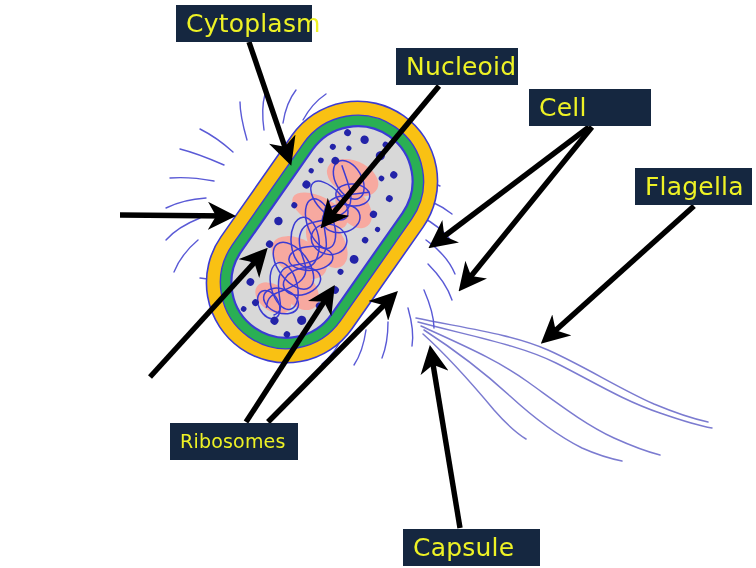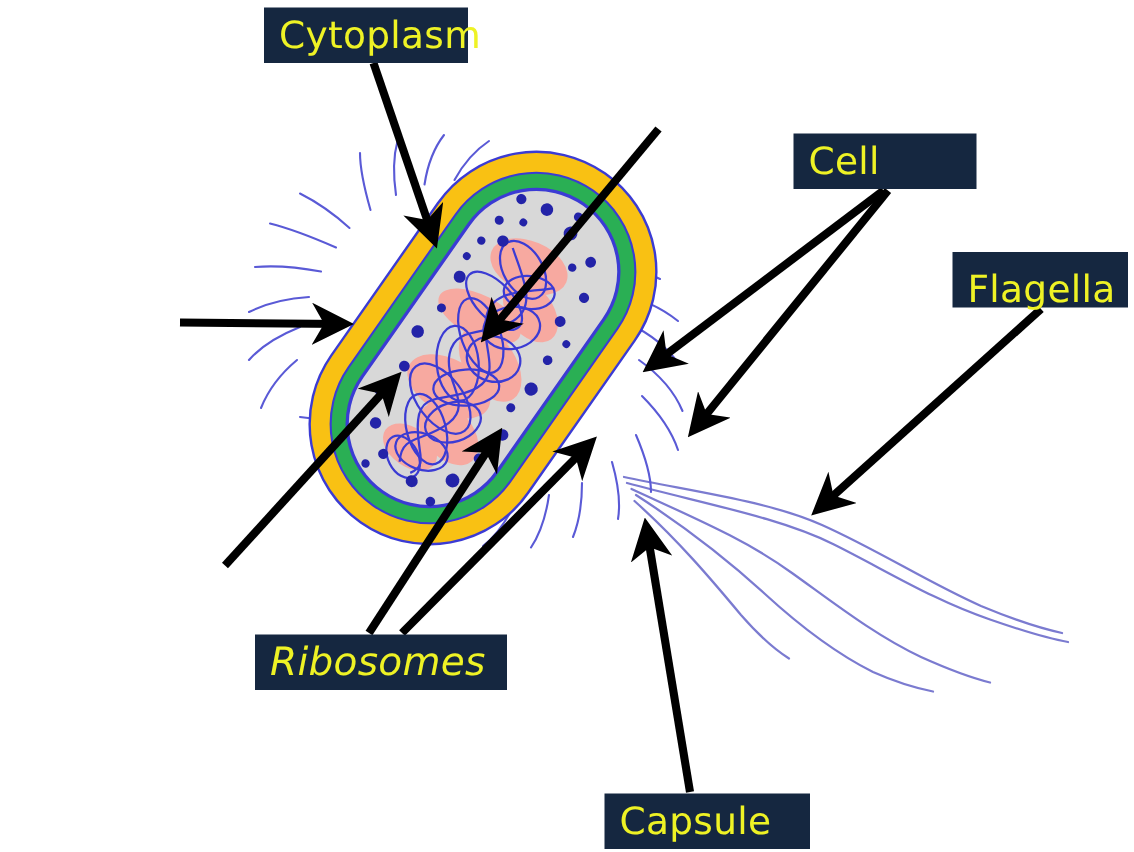--- a/index.html
+++ b/index.html
@@ -180,32 +180,35 @@
         <line x1="246" y1="422" x2="331" y2="291"></line>
         <line x1="268" y1="422" x2="393" y2="296"></line>
         <line x1="460" y1="528" x2="431" y2="352"></line>
       </g>
   </svg>
 
   <div class="callout-label" style="left: 176px; top: 5px; width: 136px; height: 37px; font-size: 25px; padding-left: 10px;">
     <span>Cytoplasm</span>
   </div>
 
+  <div class="callout-label" style="left: 396px; top: 48px; width: 122px; height: 37px; font-size: 25px; padding-left: 10px;">
+    <span>Nucleoid</span>
+  </div>
 
   <div class="callout-label" style="left: 529px; top: 89px; width: 122px; height: 37px; font-size: 25px; padding-left: 10px;">
     <span>Cell</span>
   </div>
 
-  <div class="callout-label" style="left: 635px; top: 168px; width: 117px; height: 37px; font-size: 25px; padding-left: 10px; align-items: flex-end;">
+  <div class="callout-label" style="left: 635px; top: 168px; width: 117px; height: 37px; font-size: 25px; padding-left: 10px;">
     <span>Flagella</span>
   </div>
 
 
 
-  <div class="callout-label" style="left: 170px; top: 423px; width: 168px; height: 37px; font-size: 26px; padding-left: 10px; font-style: italic;">
+  <div class="callout-label" style="left: 170px; top: 423px; width: 128px; height: 37px; font-size: 19px; padding-left: 10px;">
     <span>Ribosomes</span>
   </div>
 
   <div class="callout-label" style="left: 403px; top: 529px; width: 137px; height: 37px; font-size: 25px; padding-left: 10px;">
     <span>Capsule</span>
   </div>
 
 </div>
 
 </body></html>

